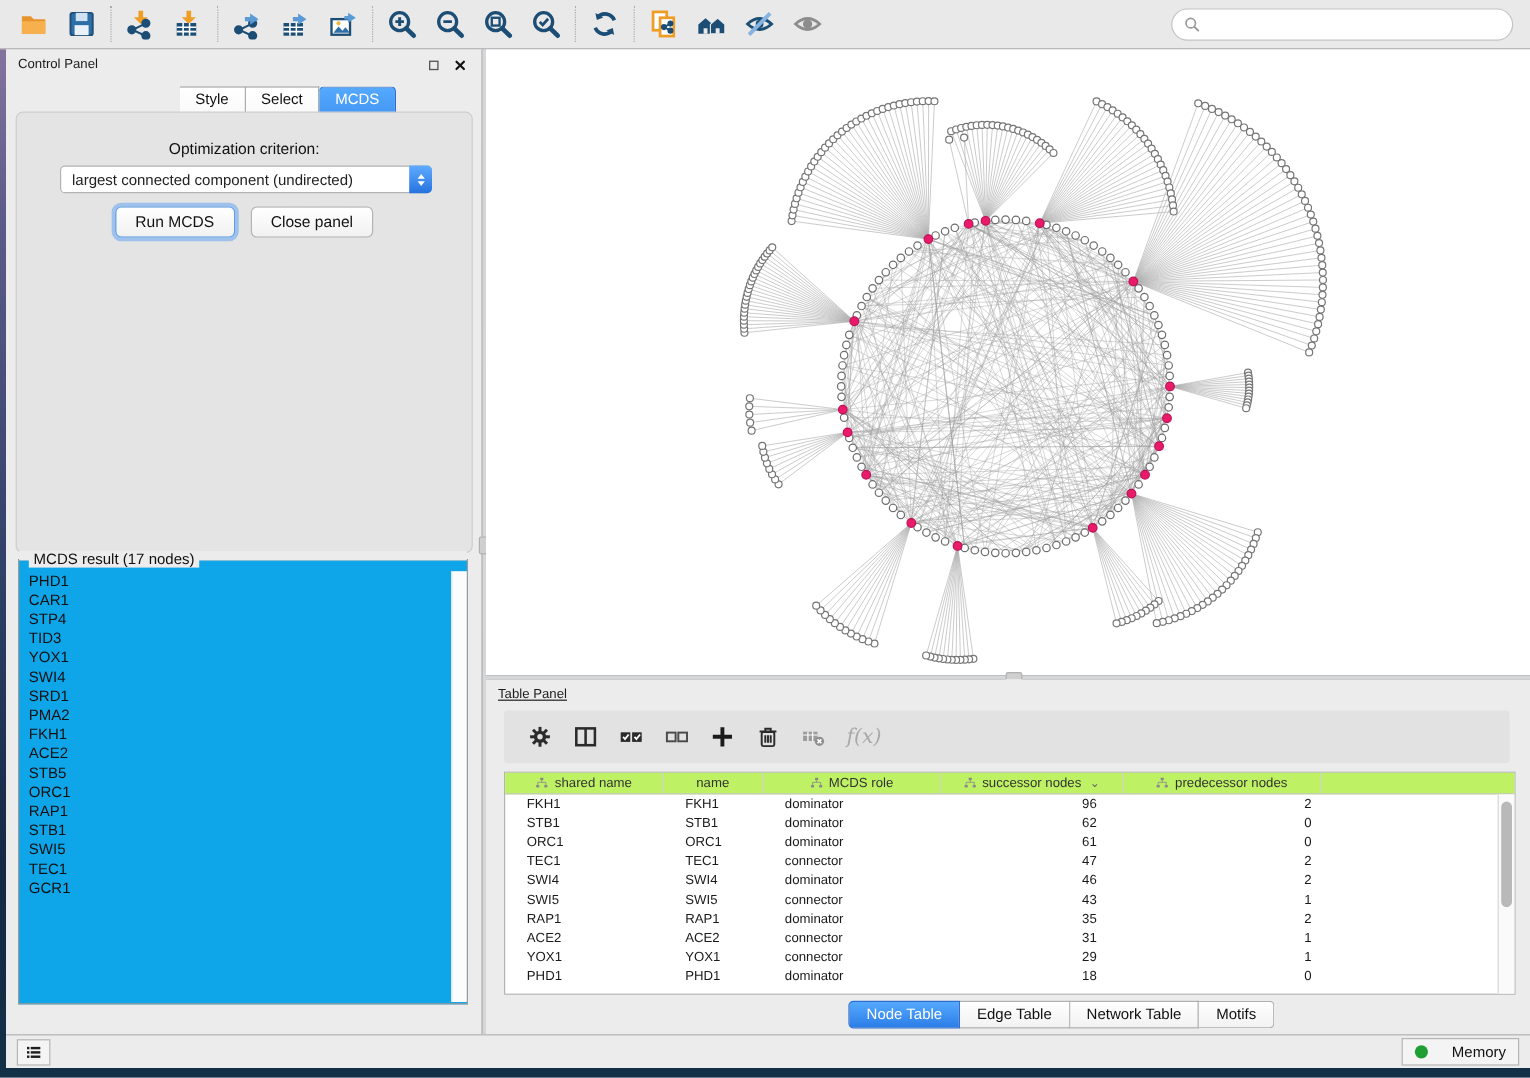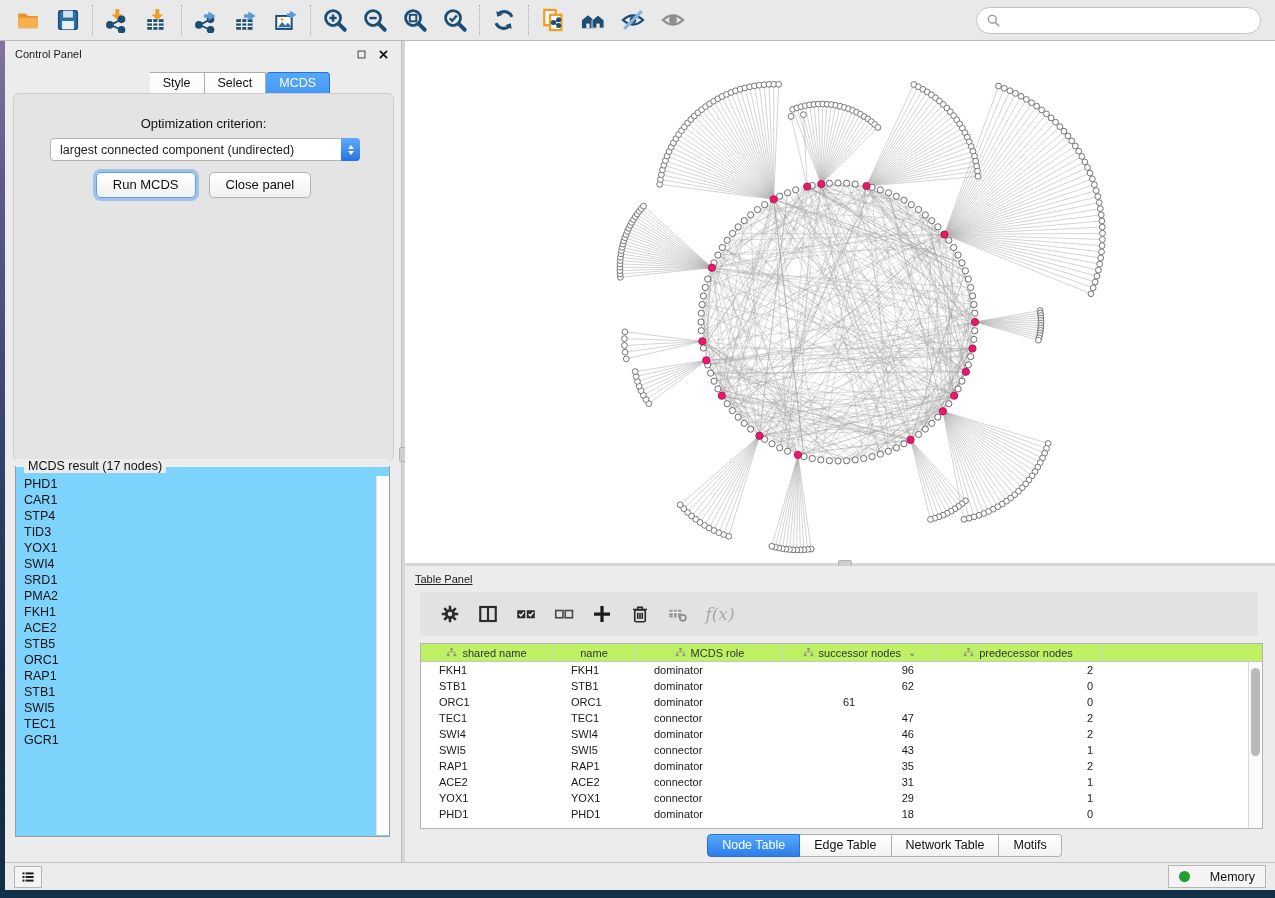--- a/index.html
+++ b/index.html
@@ -40,21 +40,21 @@
   #criterion-select { position:absolute; left:36px; top:44px; width:310px; height:23px; background:#fff; border:1px solid #b3b3b3; border-radius:4px; display:flex; align-items:center; cursor:default; }
   #criterion-select .val { flex:1; padding-left:9px; font-size:12.5px; white-space:nowrap; }
   #criterion-select .stepper { width:19px; height:23px; margin-right:-1px; border-radius:0 4px 4px 0; background:linear-gradient(#5fabff,#2673e0); display:flex; flex-direction:column; align-items:center; justify-content:center; gap:2px; }
   .chev { width:0; height:0; border-left:3.5px solid transparent; border-right:3.5px solid transparent; }
   .chev.up { border-bottom:4px solid #fff; }
   .chev.down { border-top:4px solid #fff; }
   #mcds-buttons { position:absolute; top:78px; width:100%; display:flex; justify-content:center; gap:13px; }
   .push-btn { background:linear-gradient(#ffffff,#f1f1f1); border:1px solid #b3b3b3; border-radius:5px; padding:4px 16px 5px; font-size:13px; color:#111; cursor:default; }
   .push-btn.focused { border-color:#5d9fe8; box-shadow:0 0 0 3px rgba(100,165,240,.55); }
 
-  #result-fieldset { position:absolute; left:10px; top:425px; width:375px; height:371px; border:1px solid #9a9a9a; background:#7dd3fc; }
+  #result-fieldset { position:absolute; left:10px; top:425px; width:375px; height:371px; border:1px solid #9a9a9a; background:#0ea5e9; }
   #result-legend { position:absolute; left:8px; top:-8px; background:#ececec; padding:0 4px; font-size:12.5px; color:#111; }
   #result-legend-bg { position:absolute; left:0; top:-8px; right:0; height:8px; background:#ececec; }
   #result-list { position:absolute; left:1px; top:9px; right:14px; bottom:1px; overflow:hidden; }
   .result-item { font-size:12.5px; line-height:16px; padding-left:7px; color:#111; cursor:default; }
   #result-scroll { position:absolute; right:0; top:9px; bottom:1px; width:13px; border-left:1px solid #e2e2e2; background:#fcfcfc; }
 
   
   #net-window { left:405px; top:41px; width:870px; height:522px; background:#fff; }
   #net-titlebar { position:absolute; left:0; top:0; width:100%; height:22px; background:linear-gradient(#f2f2f2,#d9d9d9); border-bottom:1px solid #aaa; display:flex; align-items:center; }
   .traffic { width:12px; height:12px; border-radius:50%; margin-left:8px; cursor:default; }
@@ -1440,21 +1440,21 @@
           <div class="td l" style="width: 132px;">STB1</div>
           <div class="td l" style="width: 83px;">STB1</div>
           <div class="td l" style="width: 148px;">dominator</div>
           <div class="td r" style="width: 152px; padding-right: 22px;">62</div>
           <div class="td r" style="width: 165px; padding-right: 8px;">0</div>
         </div>
         <div class="tr">
           <div class="td l" style="width: 132px;">ORC1</div>
           <div class="td l" style="width: 83px;">ORC1</div>
           <div class="td l" style="width: 148px;">dominator</div>
-          <div class="td r" style="width: 152px; padding-right: 22px; text-align: center;">61</div>
+          <div class="td r" style="width: 152px; padding-right: 22px;">61</div>
           <div class="td r" style="width: 165px; padding-right: 8px;">0</div>
         </div>
         <div class="tr">
           <div class="td l" style="width: 132px;">TEC1</div>
           <div class="td l" style="width: 83px;">TEC1</div>
           <div class="td l" style="width: 148px;">connector</div>
           <div class="td r" style="width: 152px; padding-right: 22px;">47</div>
           <div class="td r" style="width: 165px; padding-right: 8px;">2</div>
         </div>
         <div class="tr">

